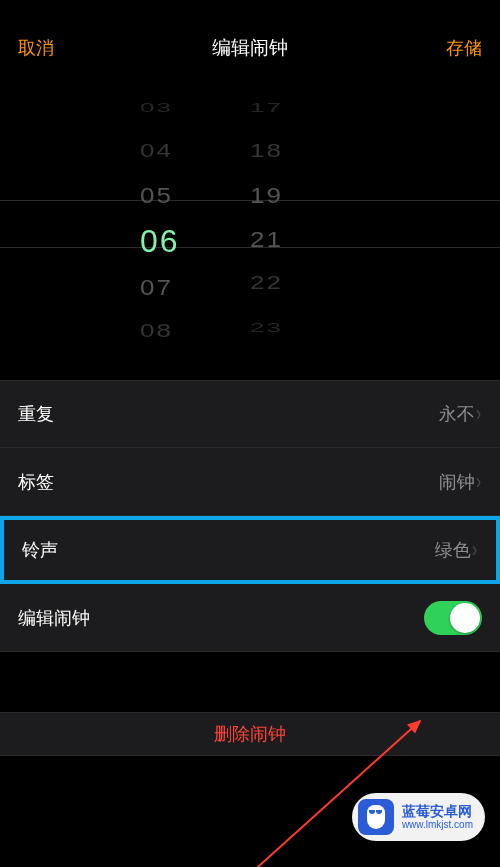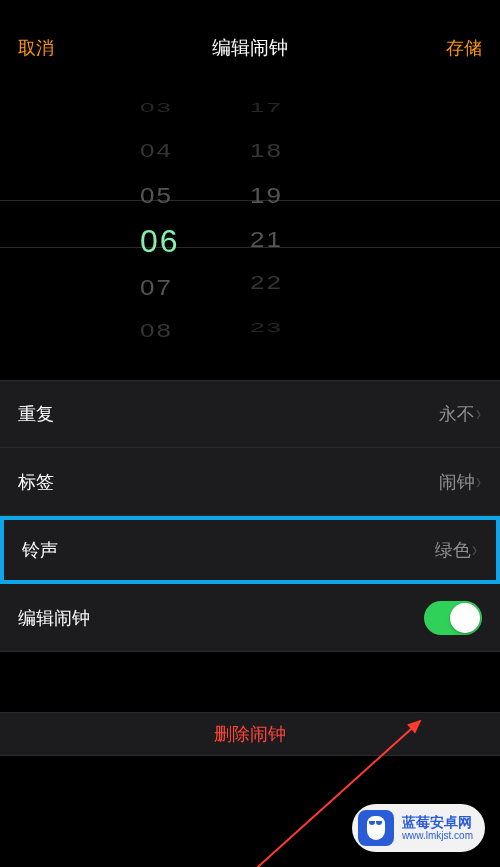--- a/index.html
+++ b/index.html
@@ -31,21 +31,21 @@
     .toggle { width: 58px; height: 34px; background: #30d158; border-radius: 17px; position: relative; }
     .toggle-knob { width: 30px; height: 30px; background: #fff; border-radius: 50%; position: absolute; right: 2px; top: 2px; box-shadow: 0 1px 3px rgba(0,0,0,0.3); }
     
     .delete-section { margin-top: 60px; }
     .delete-row { height: 44px; display: flex; align-items: center; justify-content: center; border-top: 1px solid #2a2a2a; border-bottom: 1px solid #2a2a2a; background: #1c1c1e; }
     .delete-text { color: #ff453a; font-size: 18px; }
     
     .arrow { position: absolute; bottom: 145px; left: 195px; width: 225px; height: 2px; background: #ff3b30; transform: rotate(-42deg); transform-origin: right center; }
     .arrow::before { content: ''; position: absolute; right: -2px; top: -5px; width: 0; height: 0; border-left: 14px solid #ff3b30; border-top: 6px solid transparent; border-bottom: 6px solid transparent; }
     
-    .watermark { position: absolute; bottom: 15px; right: 15px; display: flex; align-items: center; gap: 8px; background: rgba(255,255,255,0.95); padding: 6px 12px 6px 6px; border-radius: 24px; }
+    .watermark { position: absolute; bottom: 26px; right: 15px; display: flex; align-items: center; gap: 8px; background: rgba(255,255,255,0.95); padding: 6px 12px 6px 6px; border-radius: 24px; }
     .wm-logo { width: 36px; height: 36px; background: #2a5cd8; border-radius: 8px; display: flex; align-items: center; justify-content: center; position: relative; }
     .wm-logo::before { content: ''; width: 18px; height: 24px; background: #fff; border-radius: 10px 10px 12px 12px; }
     .wm-logo::after { content: ''; position: absolute; width: 6px; height: 4px; background: #2a5cd8; border-radius: 0 0 3px 3px; top: 11px; left: 11px; box-shadow: 7px 0 0 #2a5cd8; }
     .wm-text { display: flex; flex-direction: column; line-height: 1.1; }
     .wm-title { color: #2a5cd8; font-weight: bold; font-size: 14px; }
     .wm-url { color: #2a5cd8; font-size: 10px; }
   </style>
 </head>
 <body>
 

